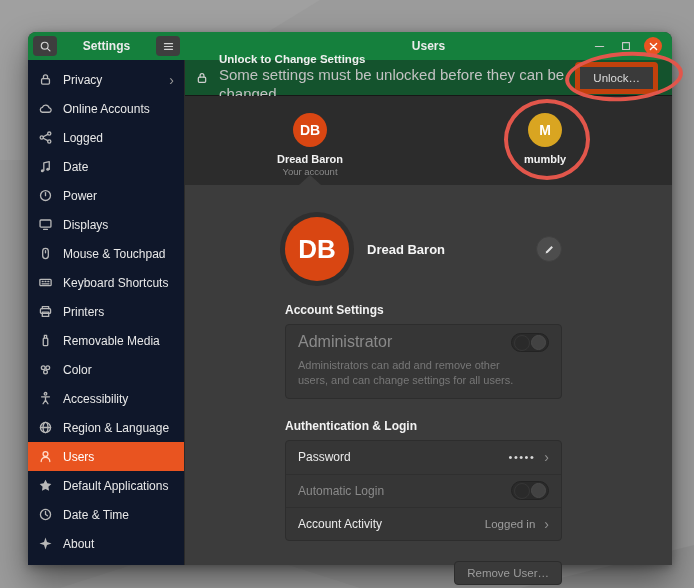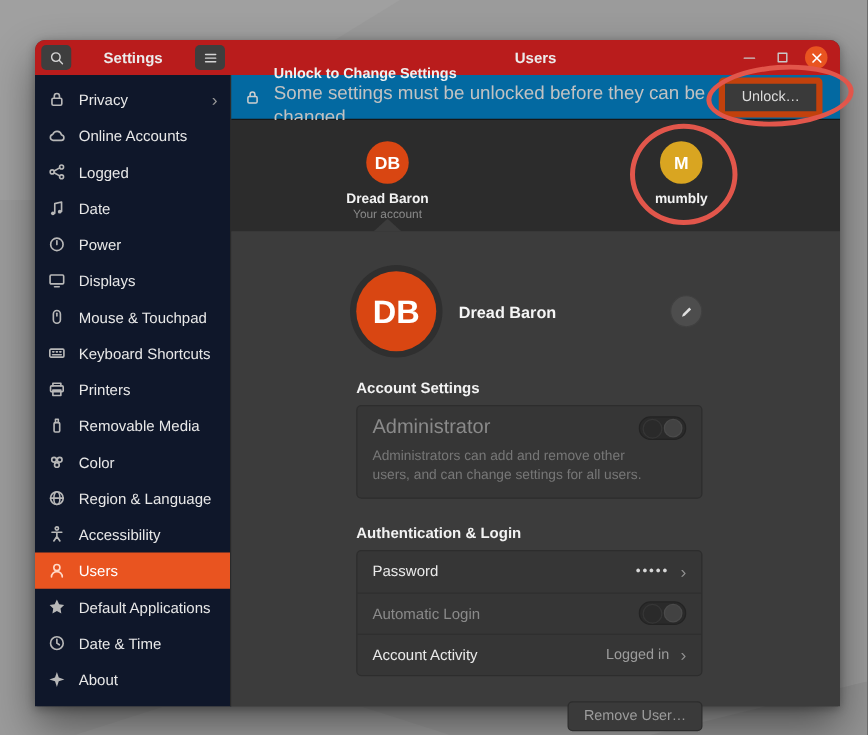--- a/index.html
+++ b/index.html
@@ -15,21 +15,21 @@
   .ws3 { left:520px; top:545px; width:174px; height:43px; background:rgba(0,0,0,0.05);
          clip-path:polygon(0 100%, 100% 0, 100% 100%); }
 
   
   .window { position:absolute; left:28px; top:32px; width:644px; height:533px;
             border-radius:8px 8px 2px 2px; background:#3c3c3c;
             box-shadow:0 16px 34px rgba(0,0,0,0.45), 0 2px 8px rgba(0,0,0,0.3);
             display:flex; flex-direction:column; }
 
   
-  .titlebar { height:28px; background:#b91c1c; border-radius:8px 8px 0 0;
+  .titlebar { height:28px; background:#15803d; border-radius:8px 8px 0 0;
               display:flex; align-items:stretch; flex:0 0 auto; }
   .tb-left { width:157px; display:flex; align-items:center; padding:0 5px; position:relative; }
   .tb-right { flex:1; display:flex; align-items:center; position:relative; }
   .tb-title { font-size:12px; font-weight:bold; color:#ebebeb; }
   .tb-left .tb-title { position:absolute; left:0; right:0; text-align:center; pointer-events:none; }
   .tb-right .tb-title { position:absolute; left:0; right:0; text-align:center; pointer-events:none; }
   .tb-btn { width:24px; height:20px; border:none; border-radius:4px; background:#3e3e3e;
             color:#d5d5d5; display:flex; align-items:center; justify-content:center; cursor:pointer; z-index:1; }
   .tb-left .spacer { flex:1; }
   .win-controls { position:absolute; right:10px; top:0; bottom:0; display:flex; align-items:center; gap:9px; }
@@ -46,21 +46,21 @@
                color:#e8e8e8; font-size:12px; cursor:pointer; }
   .side-item .ic-wrap { width:15px; height:15px; color:#b8b8b8; display:flex; }
   .side-item.selected { background:#e95420; color:#ffffff; }
   .side-item.selected .ic-wrap { color:#ffd9c8; }
   .side-label { white-space:nowrap; }
   .side-chev { margin-left:auto; color:#9a9a9a; font-size:14px; line-height:1; }
 
   
   .content { flex:1; display:flex; flex-direction:column; min-width:0; }
 
-  .banner { height:36px; background:#0369a1; border-bottom:1px solid #171717;
+  .banner { height:36px; background:#14532d; border-bottom:1px solid #171717;
             display:flex; align-items:center; padding:0 14px 0 10px; position:relative; flex:0 0 auto; }
   .banner .ic-wrap { width:14px; height:14px; color:#cfcfcf; flex:0 0 auto; display:flex; }
   .banner-text { margin-left:10px; line-height:1.25; }
   .banner-title { font-size:11.5px; font-weight:bold; color:#f0f0f0; }
   .banner-sub { font-size:15px; color:#c2c2c2; }
   .unlock-btn { margin-left:auto; background:#3a3a3a; border:5px solid #c2410c; color:#dcdcdc;
                 font-size:11.5px; padding:5px 13px; border-radius:4px; cursor:pointer;
                 font-family:inherit; z-index:2; }
 
   .annot { position:absolute; border:4px solid #e2564b; border-radius:50%; pointer-events:none; z-index:5; }
@@ -283,35 +283,35 @@
               <circle cx="5.6" cy="6.2" r="2"></circle>
               <circle cx="10.4" cy="6.2" r="2"></circle>
               <circle cx="8" cy="10.6" r="2"></circle>
             </svg>
           </span>
           <span class="side-label">Color</span>
         </div>
         <div class="side-item">
           <span class="ic-wrap">
             <svg class="ic" viewBox="0 0 16 16">
+              <circle cx="8" cy="3" r="1.4"></circle>
+              <path d="M3.8 6.2h8.4M8 6.2v3.6M8 9.8l-2.6 3.8M8 9.8l2.6 3.8"></path>
+            </svg>
+          </span>
+          <span class="side-label">Accessibility</span>
+        </div>
+        <div class="side-item">
+          <span class="ic-wrap">
+            <svg class="ic" viewBox="0 0 16 16">
               <circle cx="8" cy="8" r="5.4"></circle>
               <ellipse cx="8" cy="8" rx="2.6" ry="5.4"></ellipse>
               <path d="M2.6 8h10.8"></path>
             </svg>
           </span>
           <span class="side-label">Region &amp; Language</span>
-        </div>
-        <div class="side-item">
-          <span class="ic-wrap">
-            <svg class="ic" viewBox="0 0 16 16">
-              <circle cx="8" cy="3" r="1.4"></circle>
-              <path d="M3.8 6.2h8.4M8 6.2v3.6M8 9.8l-2.6 3.8M8 9.8l2.6 3.8"></path>
-            </svg>
-          </span>
-          <span class="side-label">Accessibility</span>
         </div>
         <div class="side-item selected" style="background: rgb(233, 84, 32);">
           <span class="ic-wrap">
             <svg class="ic" viewBox="0 0 16 16">
               <circle cx="8" cy="5.4" r="2.6"></circle>
               <path d="M3.4 13.4a4.6 4.6 0 0 1 9.2 0"></path>
             </svg>
           </span>
           <span class="side-label">Users</span>
         </div>

